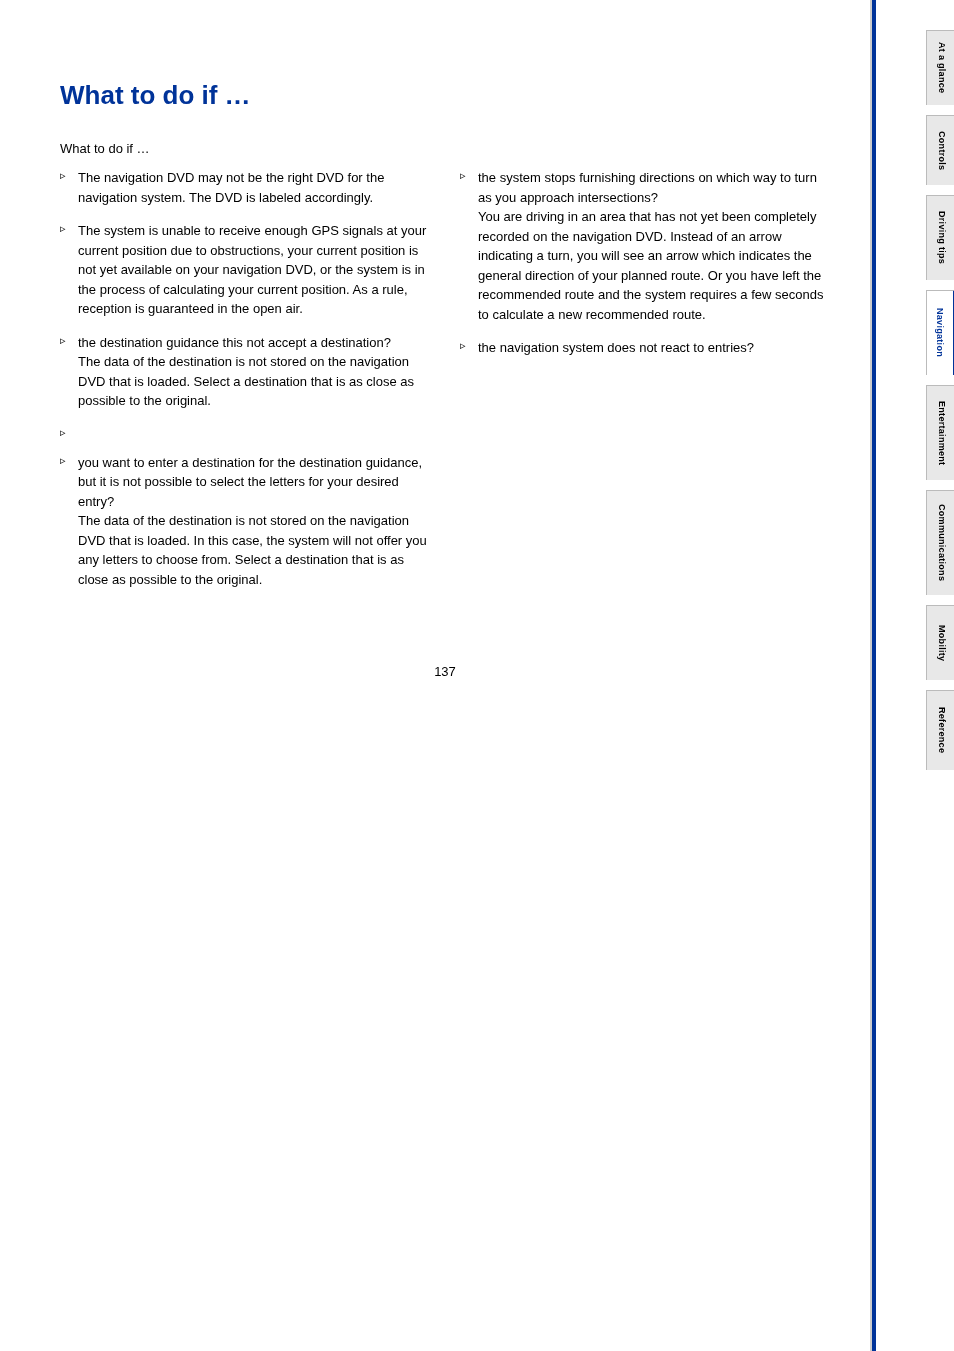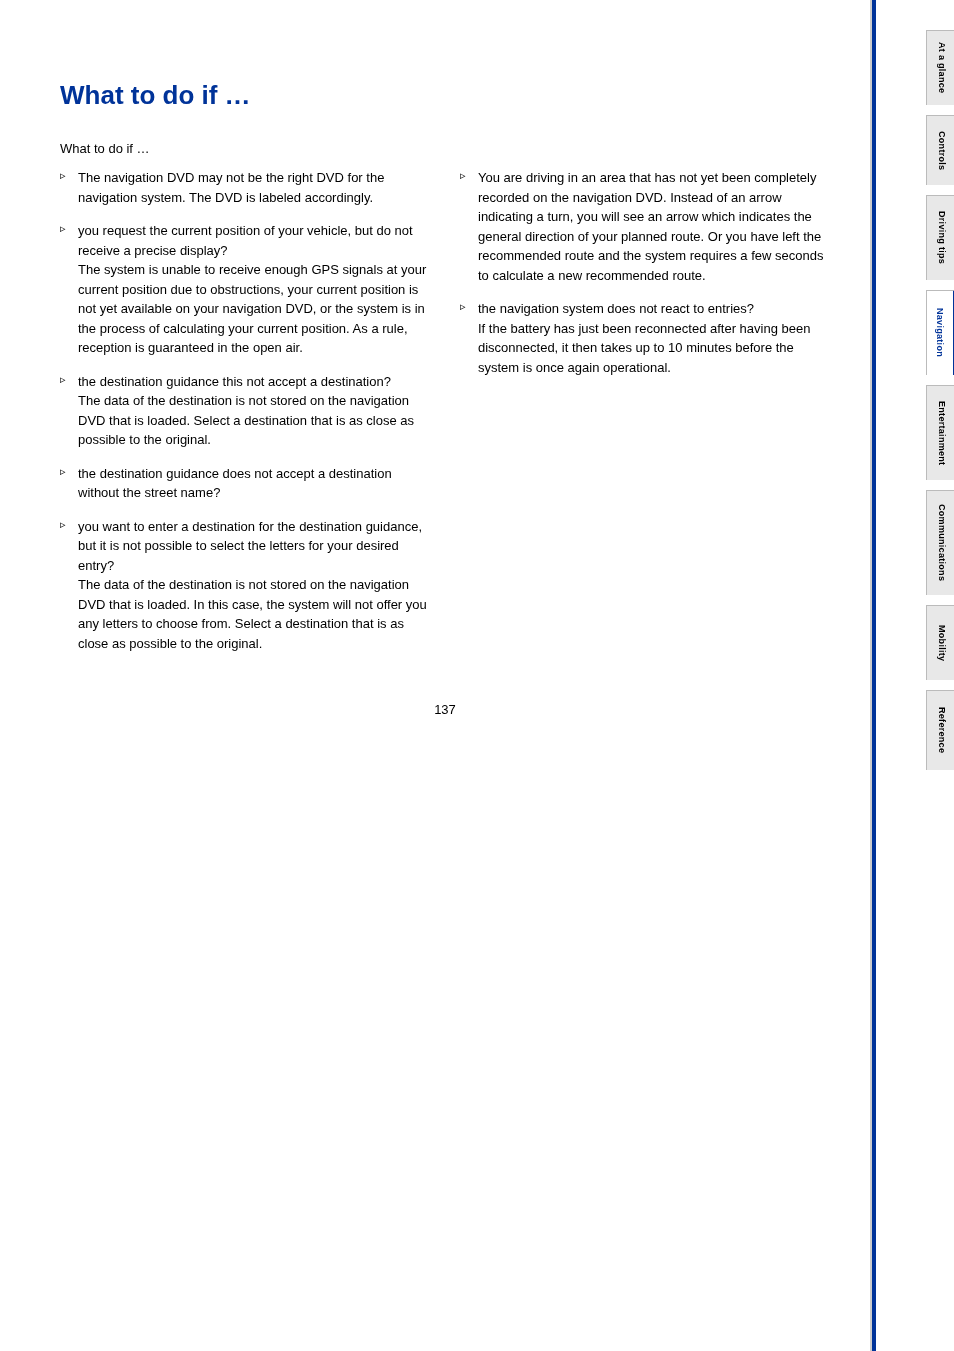--- a/index.html
+++ b/index.html
@@ -83,21 +83,21 @@
 
     .answer-text {
       font-size: 13px;
       line-height: 1.5;
       color: #000;
     }
 
     .page-number {
       text-align: center;
       font-size: 13px;
-      margin-top: 35px;
+      margin-top: 61px;
       color: #000;
     }
 
     .sidebar-right {
       width: 84px;
       position: relative;
       border-left: 2px solid #ccc;
     }
 
     .tab-item {
@@ -155,64 +155,62 @@
         <div class="bullet-item">
           <span class="bullet-arrow">▹</span>
           <div class="bullet-content">
             <div class="answer-text">The navigation DVD may not be the right DVD for the navigation system. The DVD is labeled accordingly.</div>
           </div>
         </div>
 
         <div class="bullet-item">
           <span class="bullet-arrow">▹</span>
           <div class="bullet-content">
-            <span>you request the current position of your vehicle, but do not receive a precise display?</span>
             <div class="answer-text">The system is unable to receive enough GPS signals at your current position due to obstructions, your current position is not yet available on your navigation DVD, or the system is in the process of calculating your current position. As a rule, reception is guaranteed in the open air.</div>
           </div>
         </div>
 
         <div class="bullet-item">
           <span class="bullet-arrow">▹</span>
           <div class="bullet-content">
             <span>the destination guidance this not accept a destination?</span>
             <div class="answer-text">The data of the destination is not stored on the navigation DVD that is loaded. Select a destination that is as close as possible to the original.</div>
           </div>
         </div>
 
         <div class="bullet-item">
           <span class="bullet-arrow">▹</span>
           <div class="bullet-content">
-            <span>the destination guidance does not accept a destination without the street name?</span>
           </div>
         </div>
 
         <div class="bullet-item">
           <span class="bullet-arrow">▹</span>
           <div class="bullet-content">
             <span>you want to enter a destination for the destination guidance, but it is not possible to select the letters for your desired entry?</span>
             <div class="answer-text">The data of the destination is not stored on the navigation DVD that is loaded. In this case, the system will not offer you any letters to choose from. Select a destination that is as close as possible to the original.</div>
           </div>
         </div>
 
       </div>
 
       <div class="column-right">
 
         <div class="bullet-item">
           <span class="bullet-arrow">▹</span>
           <div class="bullet-content">
+            <span>the system stops furnishing directions on which way to turn as you approach intersections?</span>
             <div class="answer-text">You are driving in an area that has not yet been completely recorded on the navigation DVD. Instead of an arrow indicating a turn, you will see an arrow which indicates the general direction of your planned route. Or you have left the recommended route and the system requires a few seconds to calculate a new recommended route.</div>
           </div>
         </div>
 
         <div class="bullet-item">
           <span class="bullet-arrow">▹</span>
           <div class="bullet-content">
             <span>the navigation system does not react to entries?</span>
-            <div class="answer-text">If the battery has just been reconnected after having been disconnected, it then takes up to 10 minutes before the system is once again operational.</div>
           </div>
         </div>
 
       </div>
 
     </div>
 
     <div class="page-number">137</div>
 
   </div>

